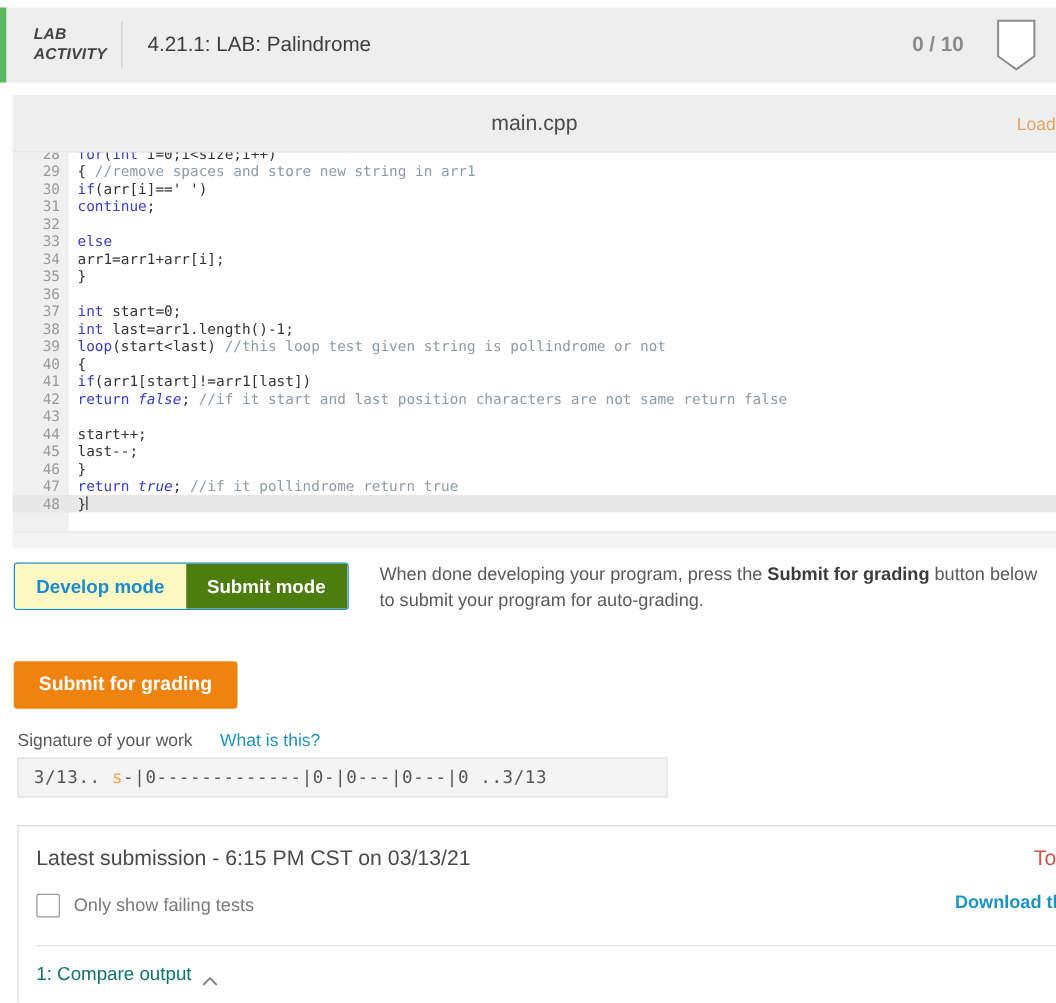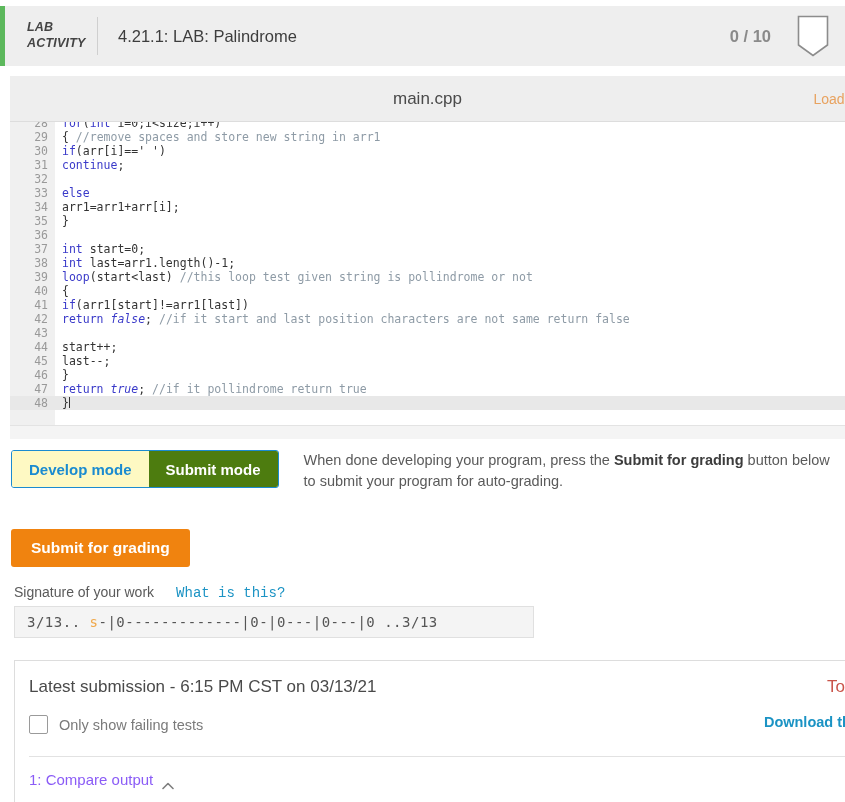--- a/index.html
+++ b/index.html
@@ -213,21 +213,20 @@
   }
   .sig-label {
     font-size: 14px;
     color: #5a5a5a;
   }
   .sig-link {
     font-size: 14px;
     color: #1b93c4;
     margin-left: 22px;
     cursor: pointer;
-    font-family: Liberation Mono, monospace;
   }
   .sig-box {
     position: absolute;
     left: 14px; top: 606px;
     width: 520px;
     height: 32px;
     background: #f4f4f4;
     border: 1px solid #e0e0e0;
     display: flex;
     align-items: center;
@@ -300,21 +299,21 @@
     height: 1px;
     background: #e2e2e2;
   }
   .compare-row {
     padding: 14px 0 0 14px;
     display: flex;
     align-items: center;
   }
   .compare-text {
     font-size: 15px;
-    color: #8b5cf6;
+    color: #0f766e;
   }
   .chevron-up {
     margin-left: 9px;
     width: 12px; height: 8px;
     display: inline-block;
   }
 </style>
 </head>
 <body>
 

